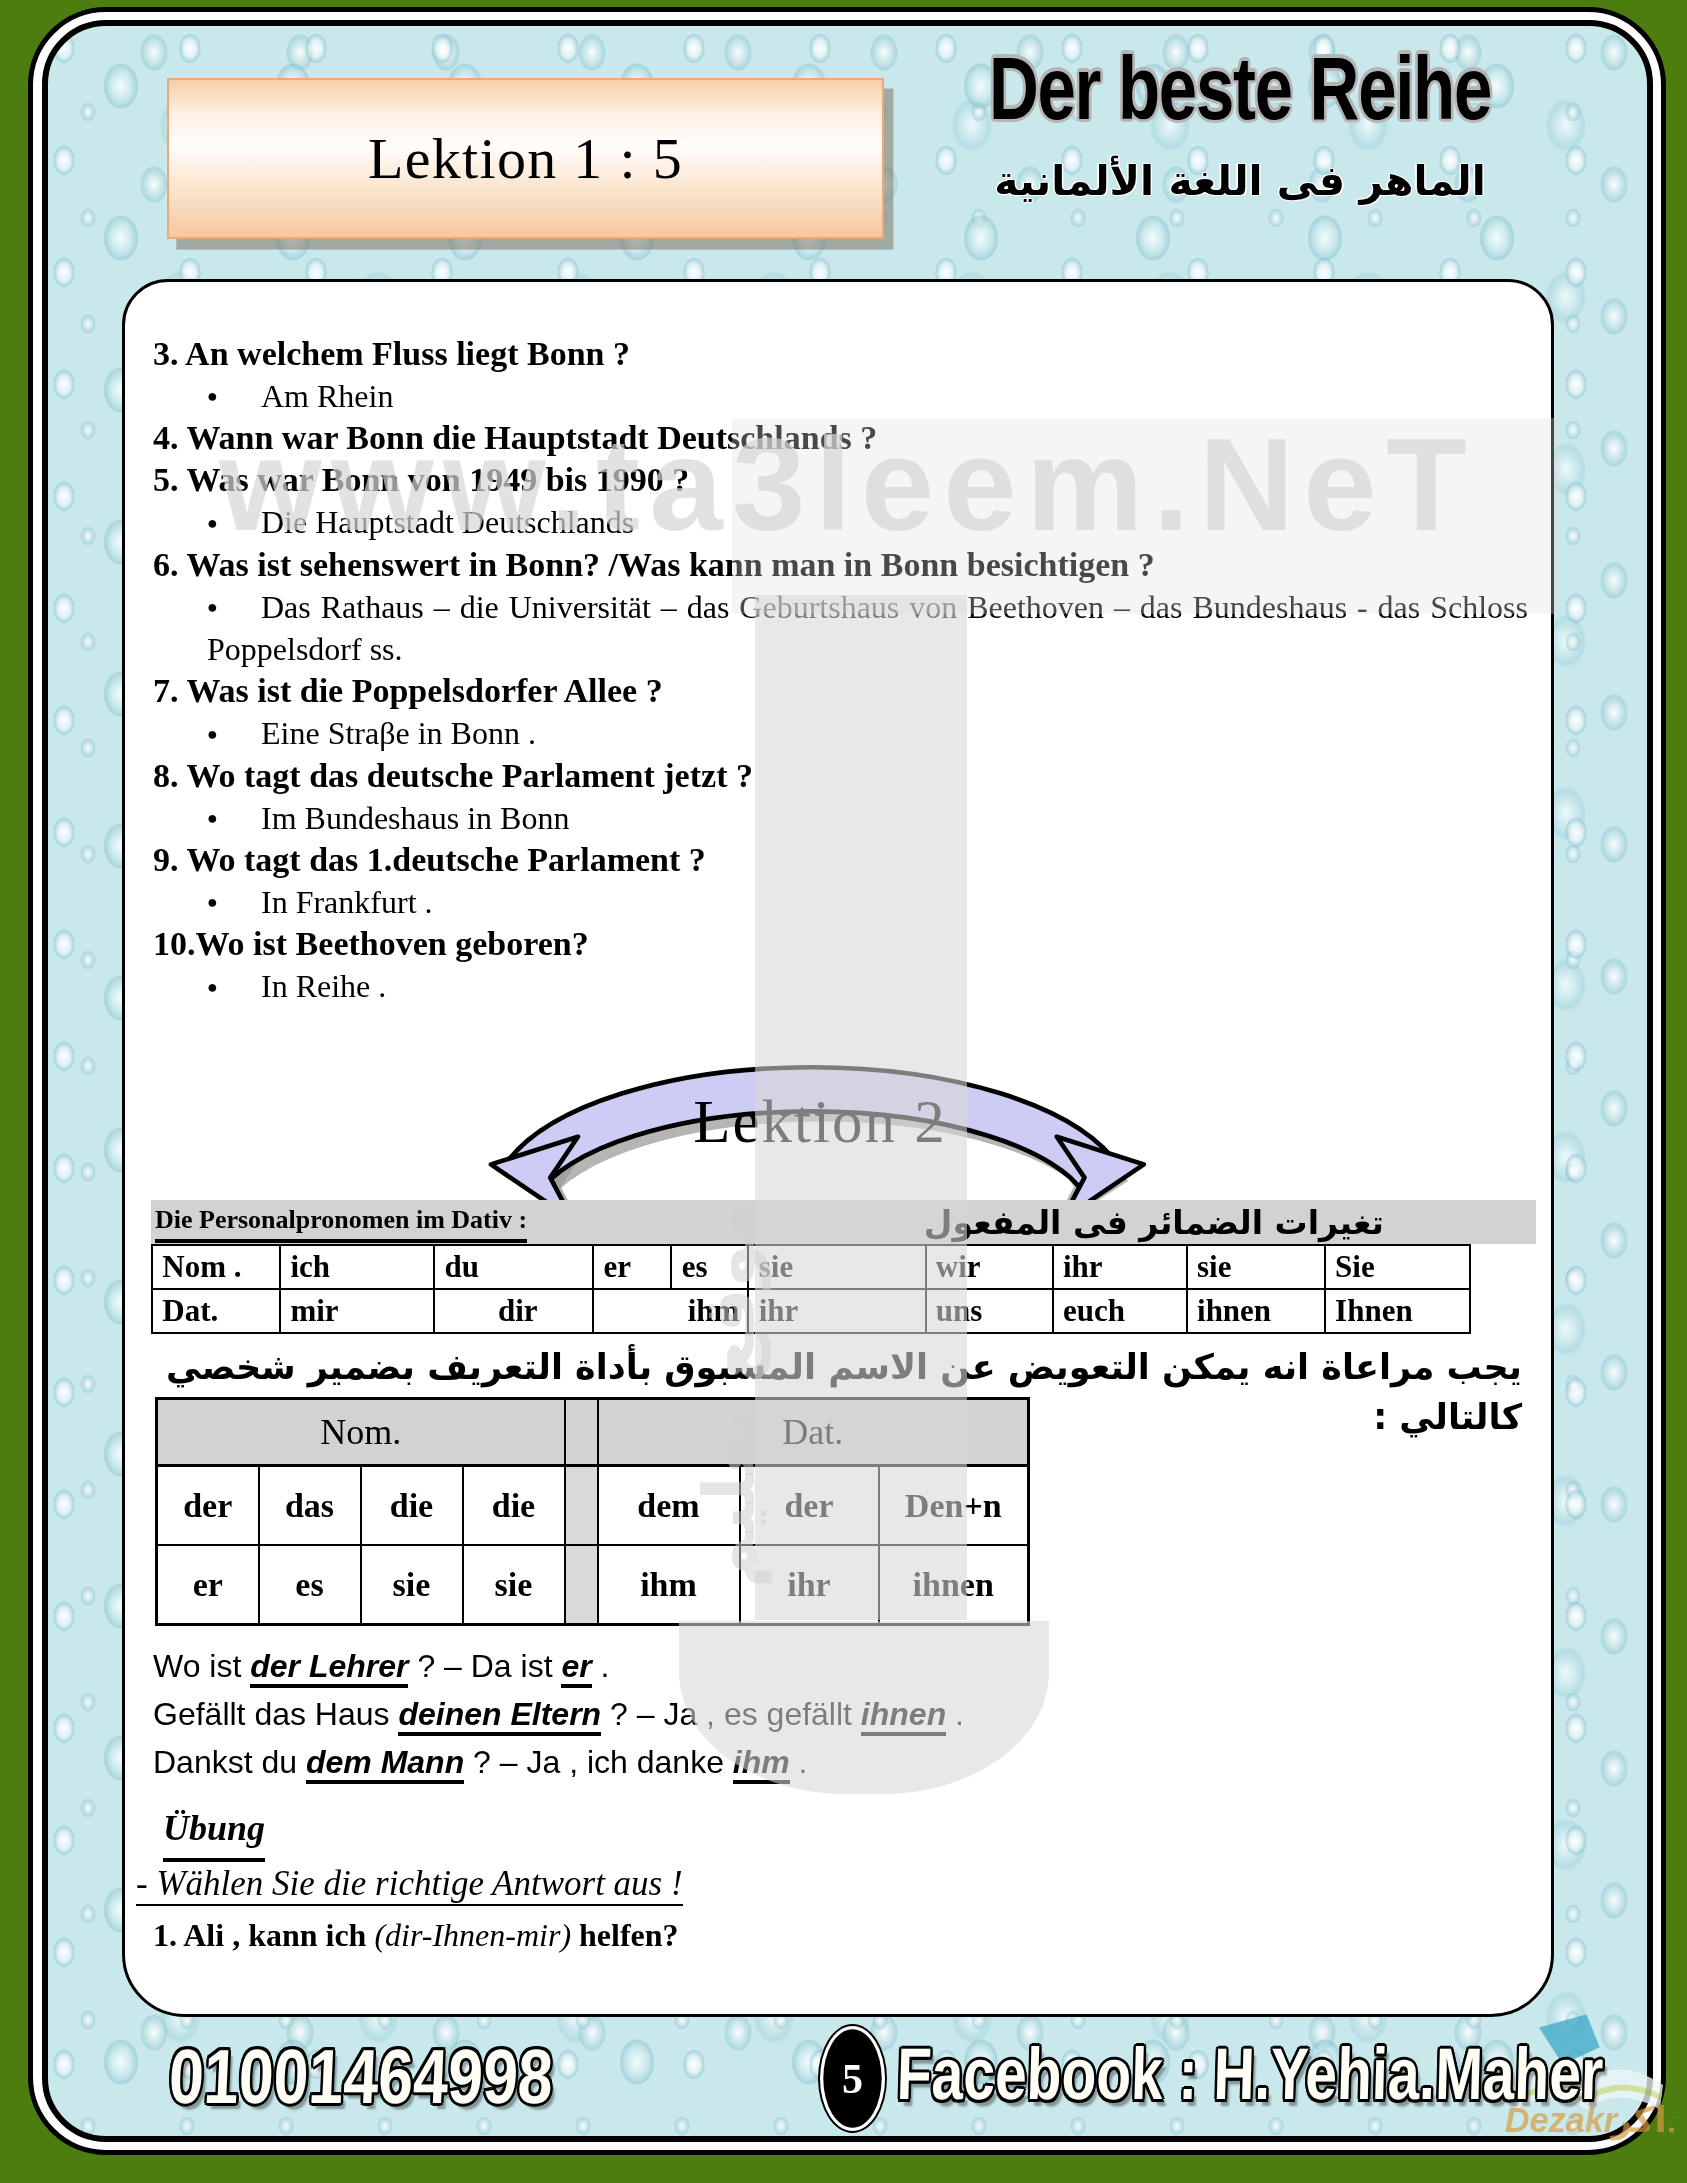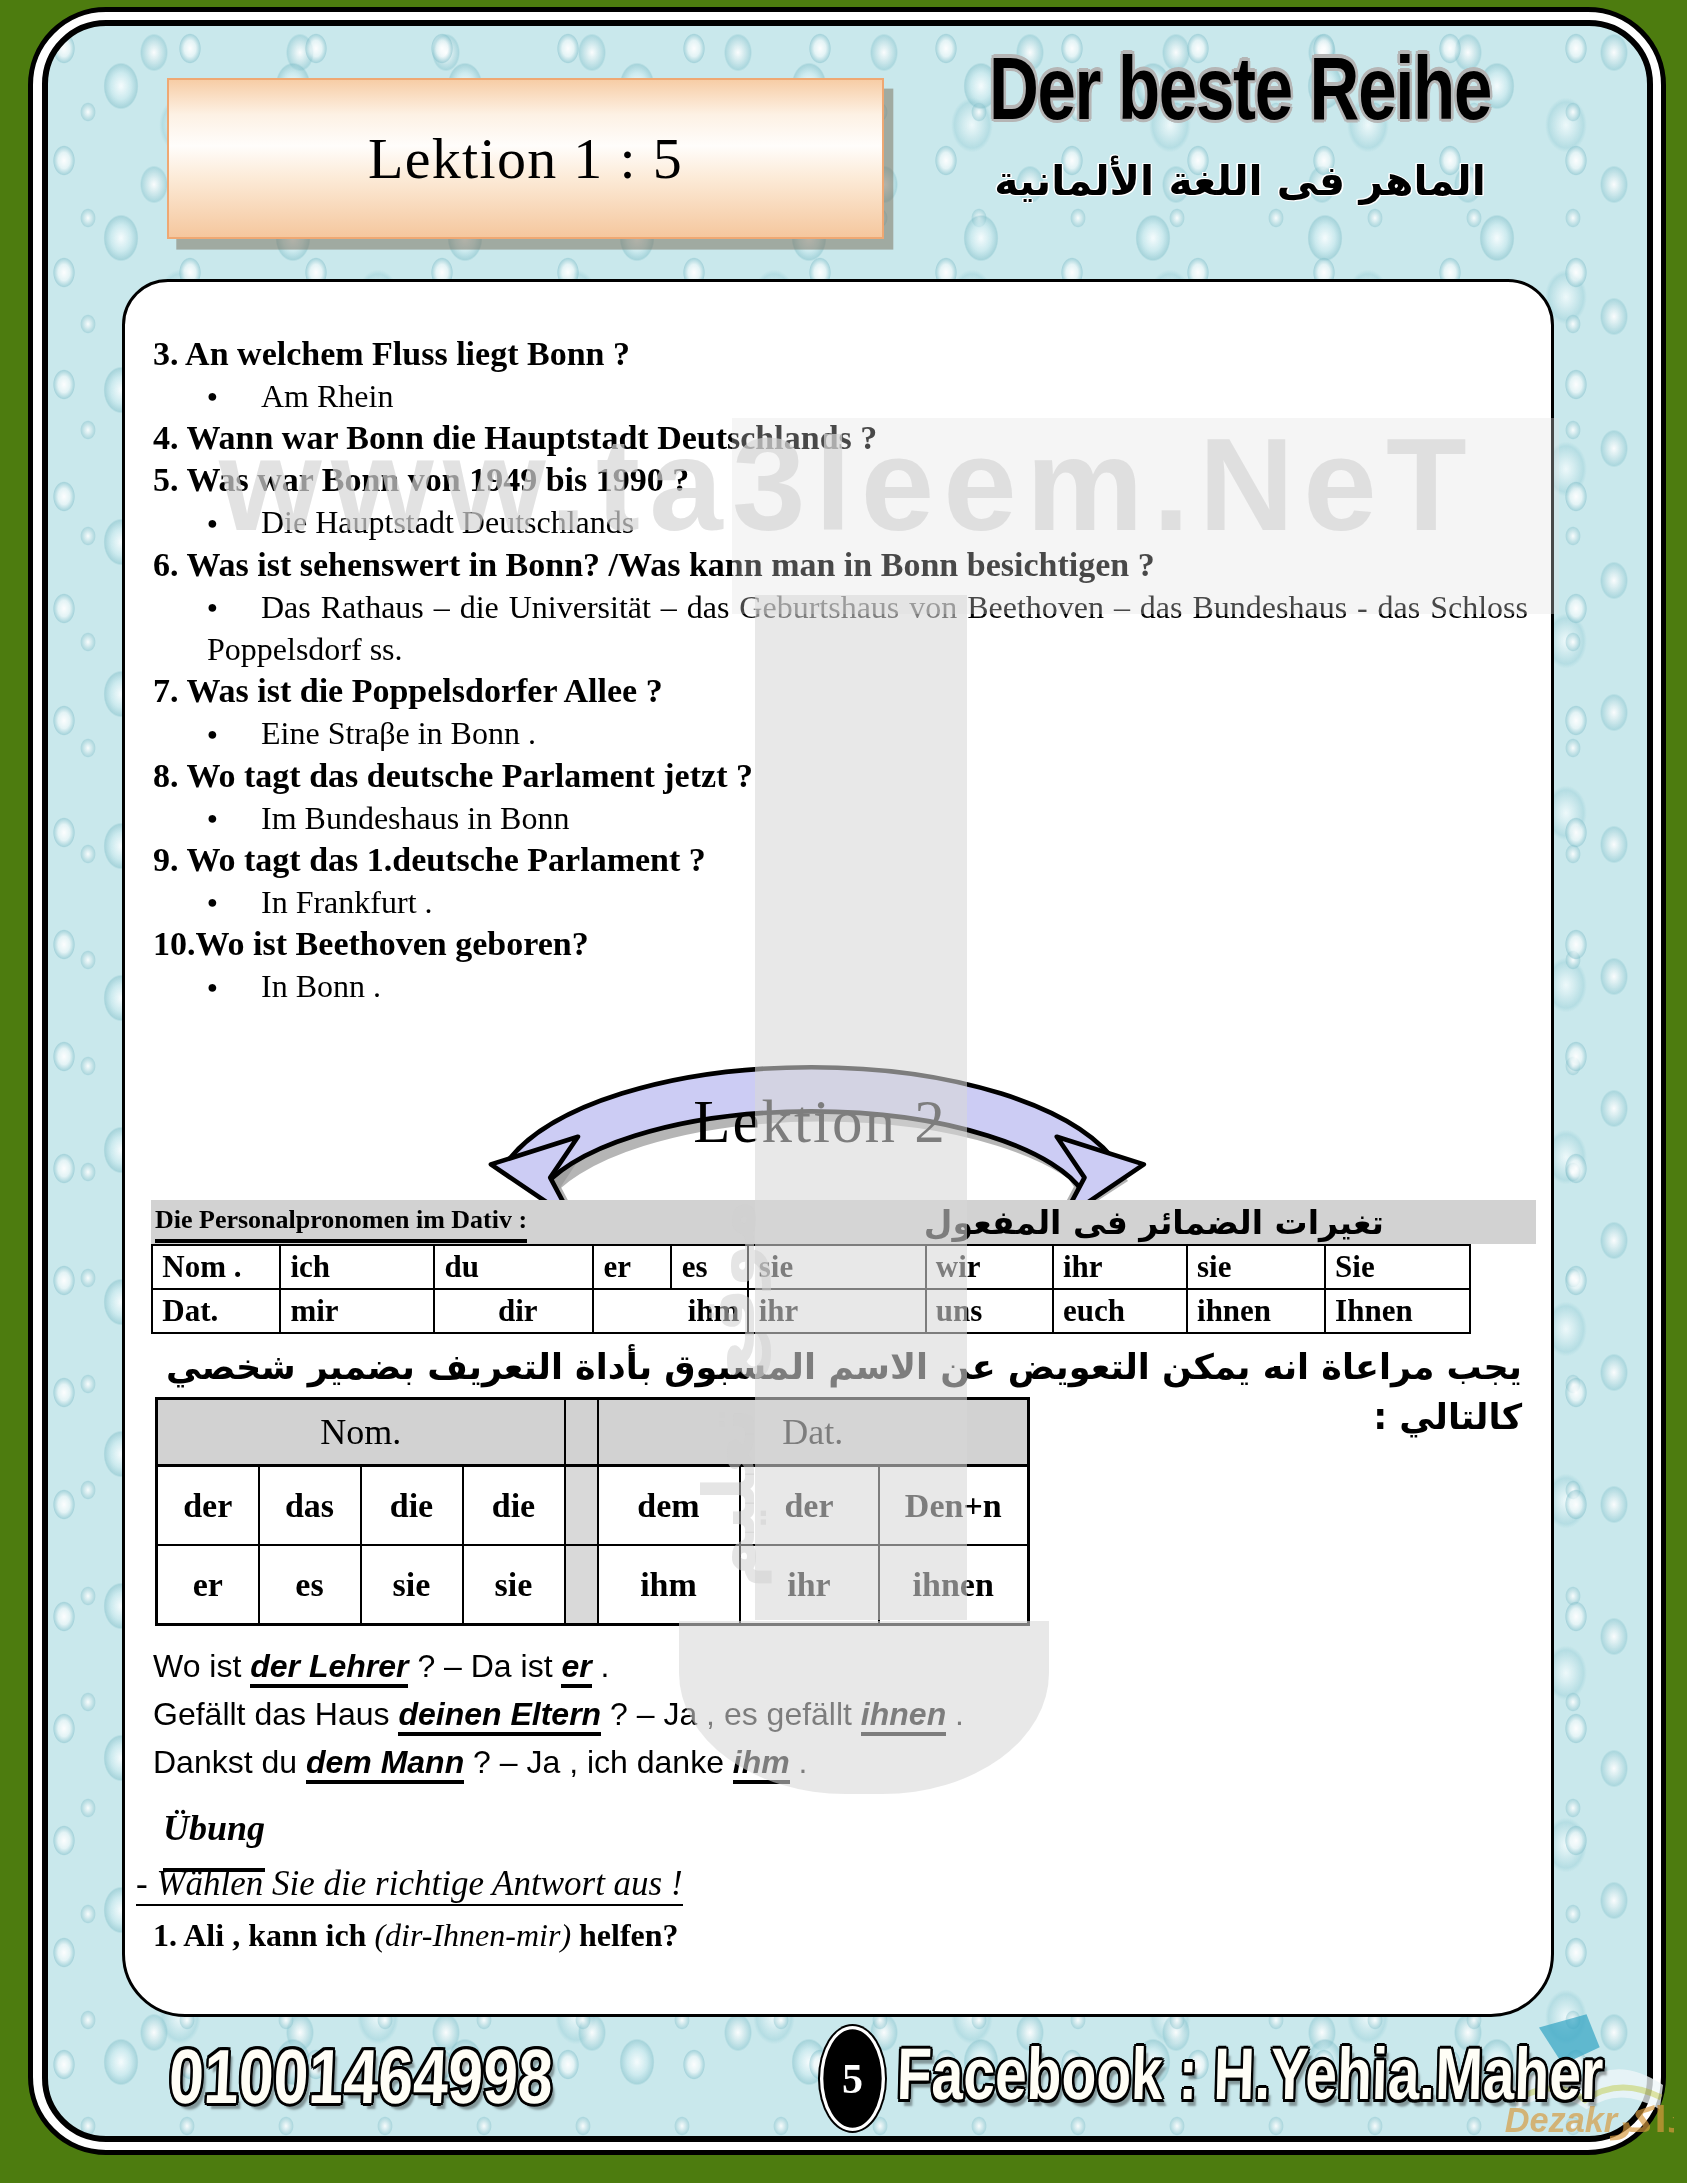--- a/index.html
+++ b/index.html
@@ -75,21 +75,21 @@
   .t2 tr.data td{height:75px;font-weight:700;font-size:34px;}
   .t2 td.spacer{background:#d9d9d9;}
 
   
   .examples{position:absolute;left:153px;top:1642px;width:1376px;z-index:2;
     font-family:"Liberation Sans",sans-serif;font-size:32px;line-height:48px;color:#000;}
   .examples .hl{font-weight:700;font-style:italic;border-bottom:4px solid #000;}
 
   
   .uebung-title{position:absolute;left:163px;top:1807px;z-index:2;font-weight:700;font-style:italic;
-    font-size:36px;color:#000;border-bottom:4px solid #000;padding-bottom:19px;}
+    font-size:36px;color:#000;border-bottom:4px solid #000;padding-bottom:9px;}
   .instruction{position:absolute;left:136px;top:1864px;z-index:2;font-style:italic;font-size:35px;color:#000;}
   .instruction span{border-bottom:2.6px solid #000;padding-bottom:1.3px;}
   .exercise-q{position:absolute;left:153px;top:1917px;z-index:2;font-size:32px;color:#000;}
   .exercise-q .b{font-weight:700;}
   .exercise-q .i{font-style:italic;}
 
   
   .outline-text{font-family:"Liberation Sans",sans-serif;font-weight:900;color:#fffef6;white-space:nowrap;
     text-shadow:2.6px 0 0 #000,-2.6px 0 0 #000,0 2.6px 0 #000,0 -2.6px 0 #000,2px 2px #000,-2px -2px #000,2px -2px #000,-2px 2px #000,4.6px 5.3px 2px rgba(0,0,0,.35);}
   .phone{position:absolute;left:171px;top:2032px;font-size:64px;z-index:3;
@@ -140,21 +140,21 @@
     <div class="a"><span class="bullet">●</span><span>Die Hauptstadt Deutschlands</span></div>
     <div class="q">6. Was ist sehenswert in Bonn? /Was kann man in Bonn besichtigen ?</div>
     <div class="a"><span class="bullet">●</span><span>Das Rathaus – die Universität – das Geburtshaus von Beethoven – das Bundeshaus - das Schloss Poppelsdorf ss.</span></div>
     <div class="q">7. Was ist die Poppelsdorfer Allee ?</div>
     <div class="a"><span class="bullet">●</span><span>Eine Straβe in Bonn .</span></div>
     <div class="q">8. Wo tagt das deutsche Parlament jetzt ?</div>
     <div class="a"><span class="bullet">●</span><span>Im Bundeshaus in Bonn</span></div>
     <div class="q">9. Wo tagt das 1.deutsche Parlament ?</div>
     <div class="a"><span class="bullet">●</span><span>In Frankfurt .</span></div>
     <div class="q">10.Wo ist Beethoven geboren?</div>
-    <div class="a"><span class="bullet">●</span><span>In Bonn .</span></div>
+    <div class="a"><span class="bullet">●</span><span>In Reihe .</span></div>
   </div>
 
   <div class="banner">
     <svg viewBox="0 0 1070 235" width="708" height="155">
       <path d="M 96 220 A 455 185 0 0 1 976 220" fill="none" stroke="#a3a3a3" stroke-width="62" opacity="0.8"></path>
       <path d="M 182 152 L 54 192 L 176 276 L 142 212 Z" fill="#9c9c9c" opacity="0.8"></path>
       <path d="M 880 152 L 1008 192 L 886 276 L 920 212 Z" fill="#9c9c9c" opacity="0.8"></path>
       <path d="M 82 202 A 455 185 0 0 1 962 202" fill="none" stroke="#000" stroke-width="74"></path>
       <path d="M 82 202 A 455 185 0 0 1 962 202" fill="none" stroke="#ccccf4" stroke-width="60"></path>
       <path d="M 168 136 L 36 178 L 160 262 L 126 198 Z" fill="#ccccf4" stroke="#000" stroke-width="7" stroke-linejoin="round"></path>

